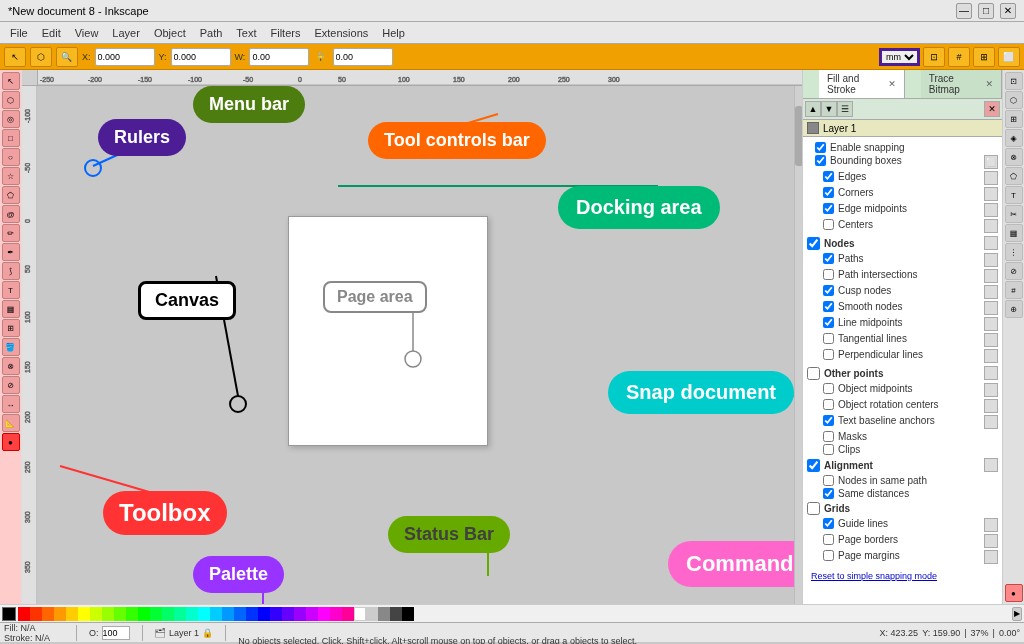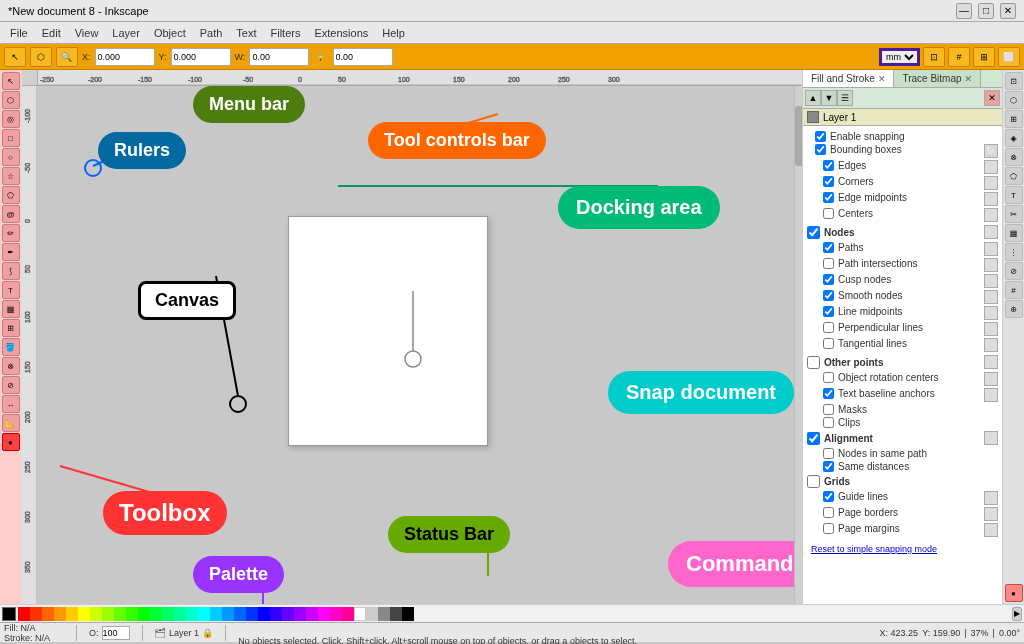--- a/index.html
+++ b/index.html
@@ -126,21 +126,21 @@
       pointer-events: none;
     }
 
     
     #dock-tabs {
       display: flex; background: #d0e8d0; border-bottom: 1px solid #aaa;
     }
     .dock-tab {
       padding: 3px 8px; font-size: 10px; color: #333; cursor: pointer;
       border-right: 1px solid #aaa; background: #c8e0c8;
-      display: flex; align-items: center; gap: 3px;
+      display: flex; align-items: center; gap: 3px; margin-left: 16px;
     }
     .dock-tab.active { background: white; }
     .dock-tab-close { font-size: 9px; color: #666; cursor: pointer; }
 
     
     #layer-bar {
       display: flex; align-items: center; background: #e8e8c0; border-bottom: 1px solid #aaa;
       padding: 2px 4px; gap: 4px; font-size: 10px;
     }
 
@@ -294,34 +294,37 @@
       </svg>
 
       <div class="annotation" style="top:0px; left:155px; background:#4d7c0f; color:white; font-size:18px; padding:8px 16px; border-radius:24px;">
         <span>Menu bar</span>
       </div>
 
       <div class="annotation" style="top:36px; left:330px; background:#ff6600; color:white; font-size:18px; padding:8px 16px; border-radius:24px;">
         <span>Tool controls bar</span>
       </div>
 
-      <div class="annotation" style="top:46px; left:60px; background:#0369a1; color:white; font-size:18px; padding:8px 16px; border-radius:24px;">
+      <div class="annotation" style="top:33px; left:60px; background:#4c1d95; color:white; font-size:18px; padding:8px 16px; border-radius:24px;">
         <span>Rulers</span>
       </div>
 
       <div class="annotation" style="top:195px; left:100px; background:white; color:black; border:3px solid black; font-size:18px; padding:6px 14px; border-radius:8px;">
         <span>Canvas</span>
       </div>
 
+      <div class="annotation" style="top:195px; left:285px; background:white; color:#888; border:2px solid #888; font-size:16px; padding:5px 12px; border-radius:8px;">
+        <span>Page area</span>
+      </div>
 
       <div class="annotation" style="top:405px; left:65px; background:#ff3333; color:white; font-size:24px; padding:8px 16px; border-radius:24px;">
         <span>Toolbox</span>
       </div>
 
-      <div class="annotation" style="top:430px; left:350px; background:#66aa00; color:#000000; font-size:18px; padding:8px 16px; border-radius:24px;">
+      <div class="annotation" style="top:430px; left:350px; background:#66aa00; color:#404040; font-size:18px; padding:8px 16px; border-radius:24px;">
         <span>Status Bar</span>
       </div>
 
       <div class="annotation" style="top:470px; left:155px; background:#9933ff; color:white; font-size:18px; padding:8px 16px; border-radius:24px;">
         <span>Palette</span>
       </div>
 
       <div class="annotation" style="top:100px; left:620px; background:#00bb77; color:white; font-size:20px; padding:10px 18px; border-radius:24px; left:520px; top:100px;">
         <span>Docking area</span>
       </div>
@@ -422,33 +425,38 @@
         <span>Smooth nodes</span>
         <div style="width:14px;height:14px;background:#ddd;border:1px solid #aaa;margin-left:auto;font-size:8px;"></div>
       </div>
       <div class="snap-item" style="padding-left:16px;">
         <input type="checkbox" checked="" style="">
         <span>Line midpoints</span>
         <div style="width:14px;height:14px;background:#ddd;border:1px solid #aaa;margin-left:auto;font-size:8px;"></div>
       </div>
       <div class="snap-item" style="padding-left:16px;">
         <input type="checkbox" style="">
+        <span>Tangential lines</span>
+        <div style="width:14px;height:14px;background:#ddd;border:1px solid #aaa;margin-left:auto;font-size:8px;"></div>
+      </div>
+      <div class="snap-item" style="padding-left:16px;">
+        <input type="checkbox" style="">
         <span>Perpendicular lines</span>
         <div style="width:14px;height:14px;background:#ddd;border:1px solid #aaa;margin-left:auto;font-size:8px;"></div>
       </div>
-      <div class="snap-item" style="padding-left:16px;">
-        <input type="checkbox" style="">
-        <span>Tangential lines</span>
-        <div style="width:14px;height:14px;background:#ddd;border:1px solid #aaa;margin-left:auto;font-size:8px;"></div>
-      </div>
 
       <div class="snap-section-header">
         <input type="checkbox" style="">
         <span style="font-weight:bold;">Other points</span>
         <div style="width:14px;height:14px;background:#ddd;border:1px solid #aaa;margin-left:auto;font-size:8px;"></div>
+      </div>
+      <div class="snap-item" style="padding-left:16px;">
+        <input type="checkbox" style="">
+        <span>Object midpoints</span>
+        <div style="width:14px;height:14px;background:#ddd;border:1px solid #aaa;margin-left:auto;"></div>
       </div>
       <div class="snap-item" style="padding-left:16px;">
         <input type="checkbox" style="">
         <span>Object rotation centers</span>
         <div style="width:14px;height:14px;background:#ddd;border:1px solid #aaa;margin-left:auto;"></div>
       </div>
       <div class="snap-item" style="padding-left:16px;">
         <input type="checkbox" checked="" style="">
         <span>Text baseline anchors</span>
         <div style="width:14px;height:14px;background:#ddd;border:1px solid #aaa;margin-left:auto;"></div>

